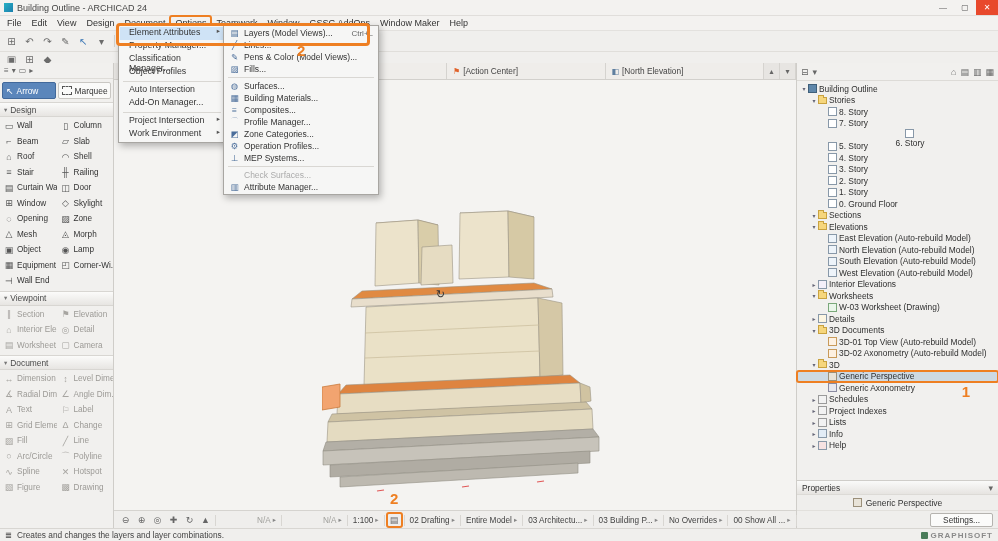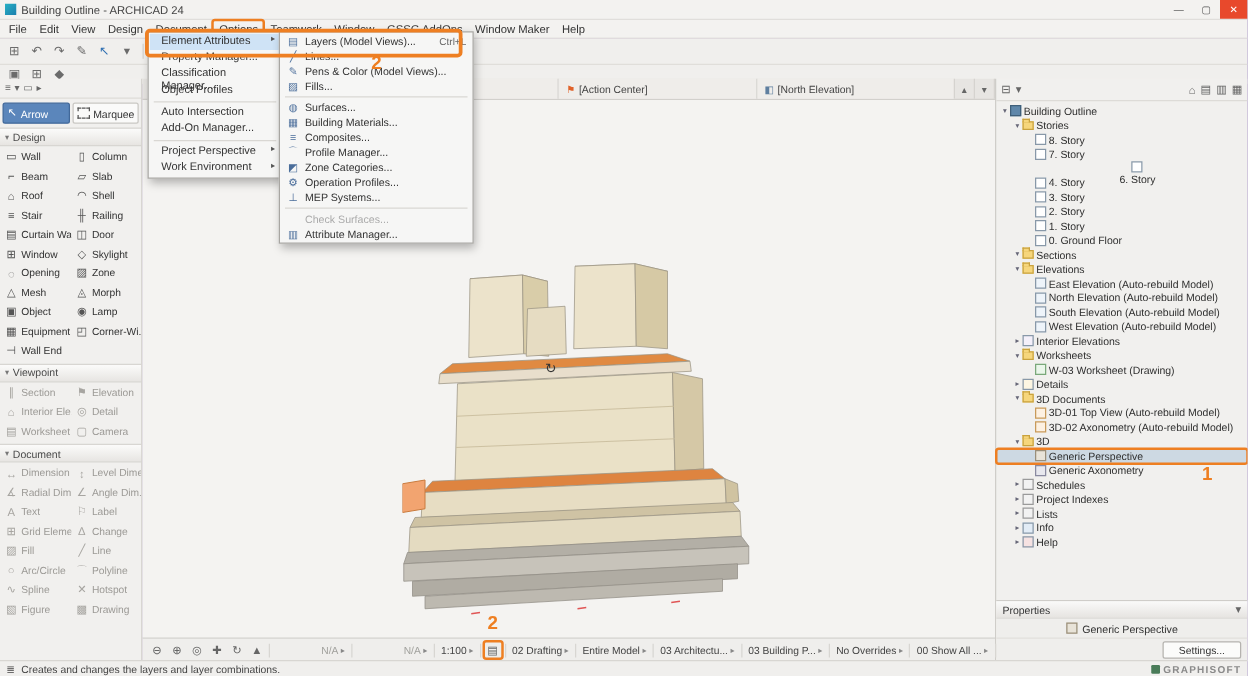--- a/index.html
+++ b/index.html
@@ -539,20 +539,25 @@
             <span class="tlab">7. Story</span>
           </div>
           <div class="trow" style="padding-left: 23px; flex-direction: column;">
             <span class="tarrow"></span>
             <span class="ti ti-story"></span>
             <span class="tlab">6. Story</span>
           </div>
           <div class="trow" style="padding-left: 23px;">
             <span class="tarrow"></span>
             <span class="ti ti-story"></span>
+            <span class="tlab">5. Story</span>
+          </div>
+          <div class="trow" style="padding-left: 23px;">
+            <span class="tarrow"></span>
+            <span class="ti ti-story"></span>
             <span class="tlab">4. Story</span>
           </div>
           <div class="trow" style="padding-left: 23px;">
             <span class="tarrow"></span>
             <span class="ti ti-story"></span>
             <span class="tlab">3. Story</span>
           </div>
           <div class="trow" style="padding-left: 23px;">
             <span class="tarrow"></span>
             <span class="ti ti-story"></span>
@@ -718,21 +723,21 @@
       </div>
       <div class="msep"></div>
       <div class="orow">
         <span class="olabel">Auto Intersection</span>
       </div>
       <div class="orow">
         <span class="olabel">Add-On Manager...</span>
       </div>
       <div class="msep"></div>
       <div class="orow">
-        <span class="olabel">Project Perspective</span>
+        <span class="olabel">Project Intersection</span>
         <span class="oarrow">▸</span>
       </div>
       <div class="orow">
         <span class="olabel">Work Environment</span>
         <span class="oarrow">▸</span>
       </div>
     </div>
   <div id="attr-submenu" class="menu">
       <div class="srow">
         <span class="sicon">▤</span>

